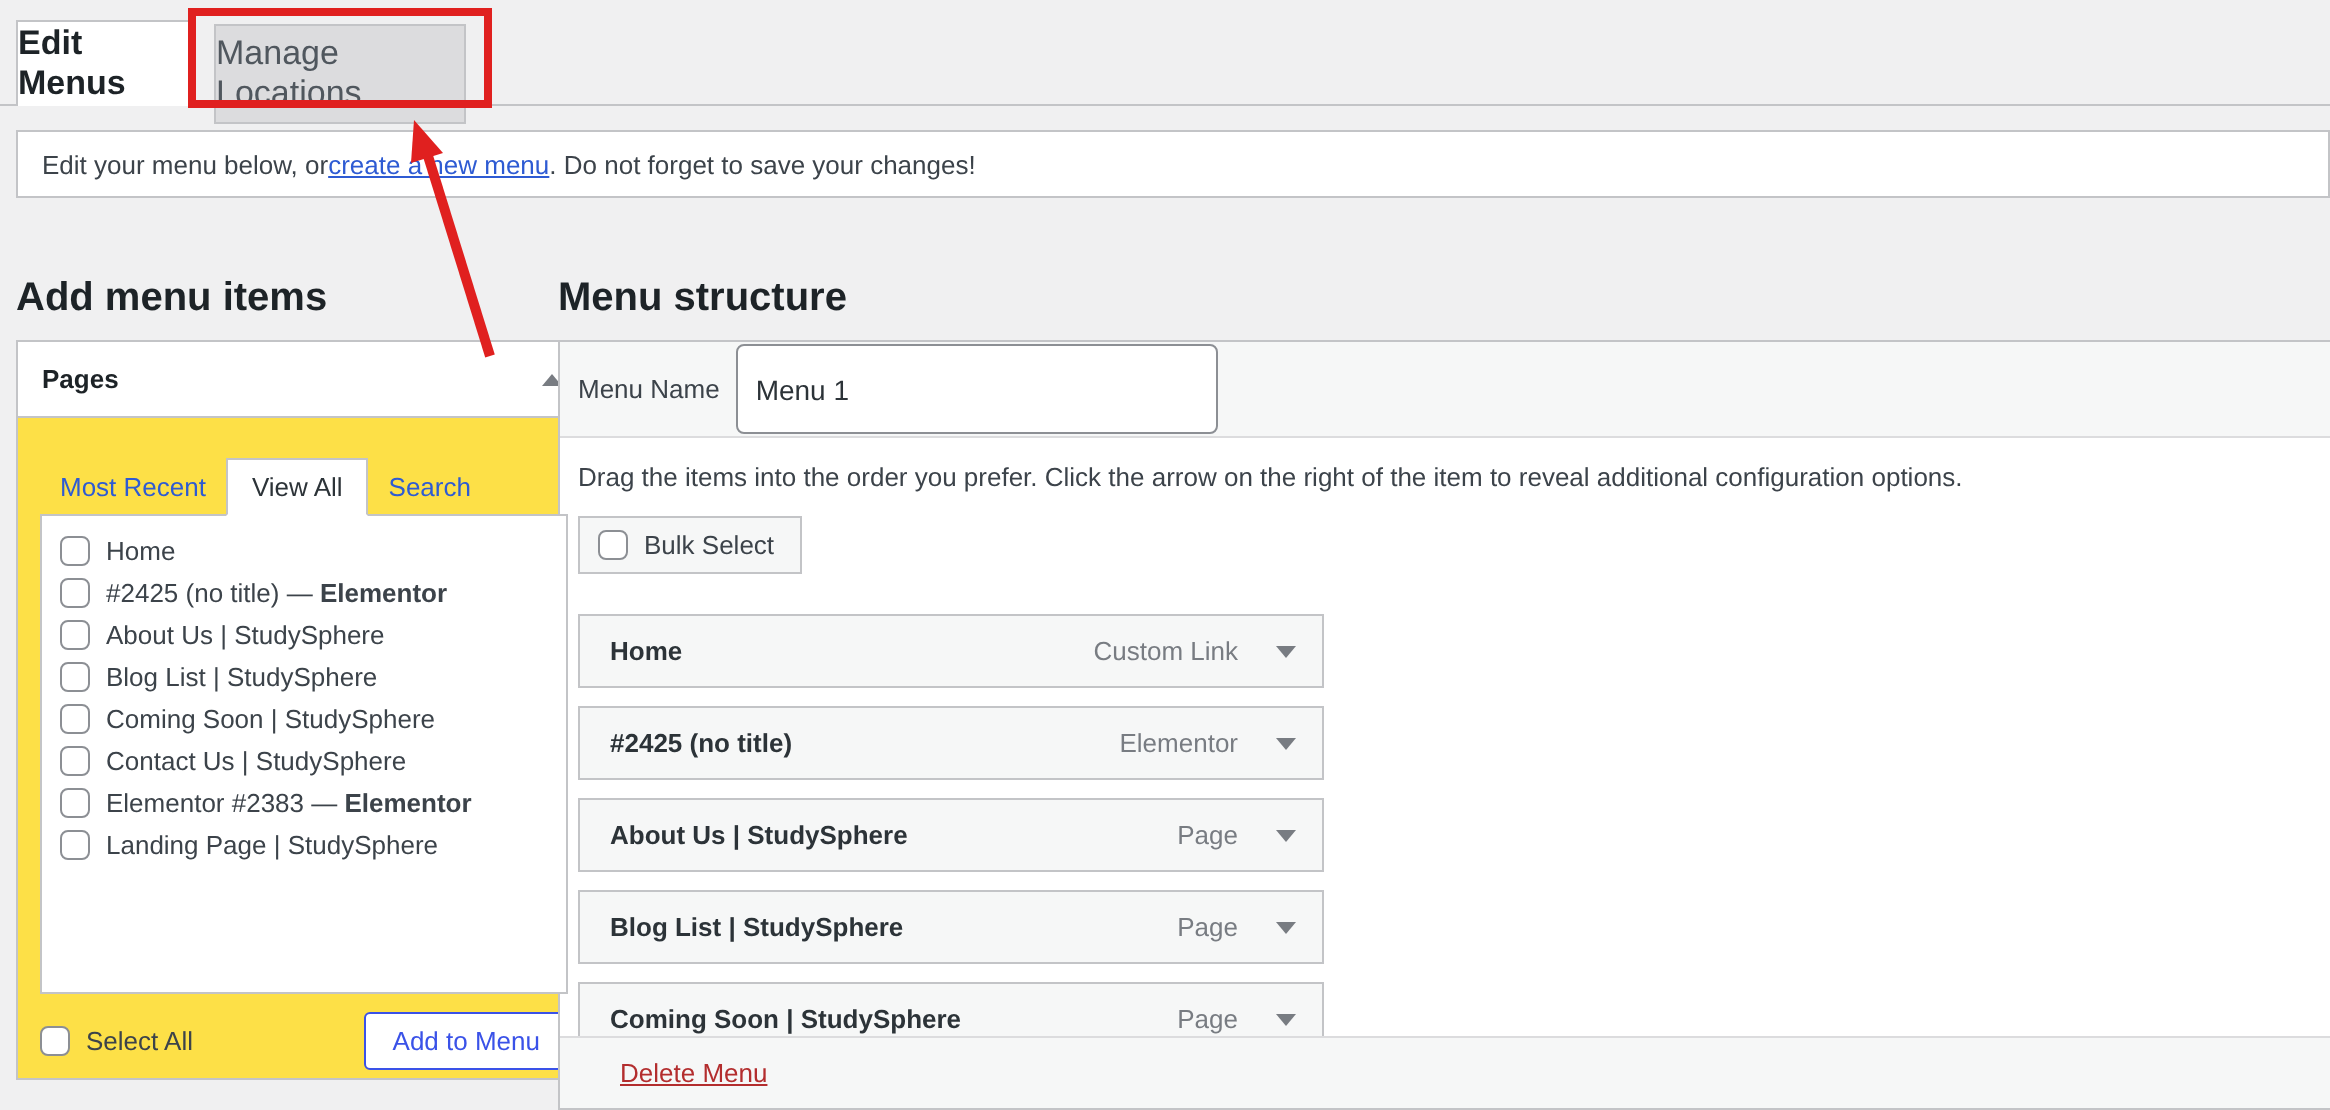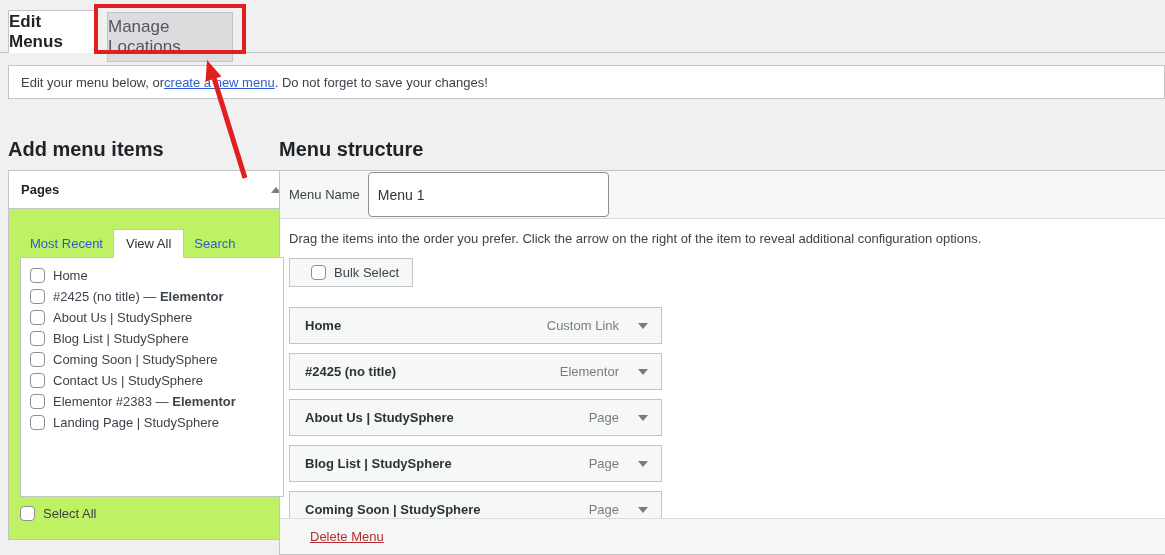--- a/index.html
+++ b/index.html
@@ -43,21 +43,21 @@
   a.wp-link { color: #2e5bd3; text-decoration: underline; cursor: pointer; }
 
   
   .section-heading { position: absolute; font-size: 20px; font-weight: 700; color: #1d2327; top: 138px; }
   .section-heading.left { left: 8px; }
   .section-heading.right { left: 279px; }
 
   
   .pages-panel {
     position: absolute; left: 8px; top: 170px; width: 288px; height: 370px;
-    background: #bef264; border: 1px solid #c3c4c7;
+    background: #fde047; border: 1px solid #c3c4c7;
   }
   .pages-panel .panel-header {
     height: 38px; border-bottom: 1px solid #c3c4c7; background: #fff;
     display: flex; align-items: center; justify-content: space-between;
     padding: 0 14px 0 12px; font-weight: 700; color: #1d2327; cursor: pointer;
   }
   .tri-up { width: 0; height: 0; border-left: 5px solid transparent; border-right: 5px solid transparent; border-bottom: 6px solid #787c82; }
   .tri-down { width: 0; height: 0; border-left: 5px solid transparent; border-right: 5px solid transparent; border-top: 6px solid #787c82; }
   .pages-body { padding: 20px 11px 0 11px; position: relative; }
   .inner-tabs { display: flex; align-items: flex-end; position: relative; z-index: 2; }
@@ -95,21 +95,21 @@
   }
   .menu-name-row label { color: #3c434a; margin-right: 8px; }
   .menu-name-input {
     width: 241px; height: 45px; border: 1px solid #8c8f94; border-radius: 4px;
     padding: 0 9px; font-size: 14px; color: #2c3338; background: #fff; font-family: inherit; outline: none;
   }
   .menu-body { padding: 12px 9px 0 9px; }
   .drag-hint { color: #3c434a; margin-bottom: 12px; }
   .bulk-select-box {
     display: inline-flex; align-items: center; border: 1px solid #c3c4c7; background: #f6f7f7;
-    padding: 6px 13px 6px 21px; margin-bottom: 20px; cursor: pointer;
+    padding: 6px 13px 6px 9px; margin-bottom: 20px; cursor: pointer;
   }
   .menu-items-list { width: 373px; }
   .menu-item-bar {
     height: 37px; background: #f6f7f7; border: 1px solid #c3c4c7; margin-bottom: 9px;
     display: flex; align-items: center; padding: 0 13px 0 15px; cursor: move;
   }
   .mi-title { flex: 1; font-weight: 700; color: #2c3338; }
   .mi-type { color: #787c82; margin-right: 19px; }
   .menu-footer {
     position: absolute; left: 0; right: 0; bottom: 0; height: 36px;
@@ -193,20 +193,21 @@
           <label class="check-item">
             <span class="wp-checkbox"></span>
             <span class="check-label">Landing Page | StudySphere</span>
           </label>
         </div>
       <div class="panel-bottom-row">
         <span class="select-all">
           <span class="wp-checkbox"></span>
           <span class="check-label">Select All</span>
         </span>
+        <button class="btn-secondary">Add to Menu</button>
       </div>
     </div>
   </div>
 
   <div class="menu-panel">
     <div class="menu-name-row">
       <label>Menu Name</label>
       <input class="menu-name-input" type="text" value="Menu 1" style="">
     </div>
     <div class="menu-body">

